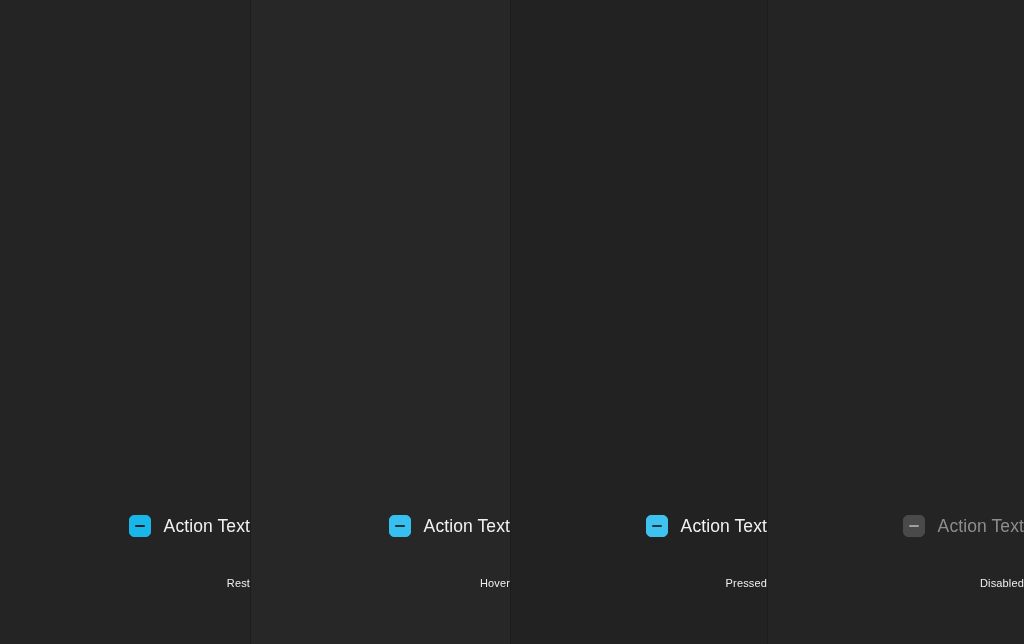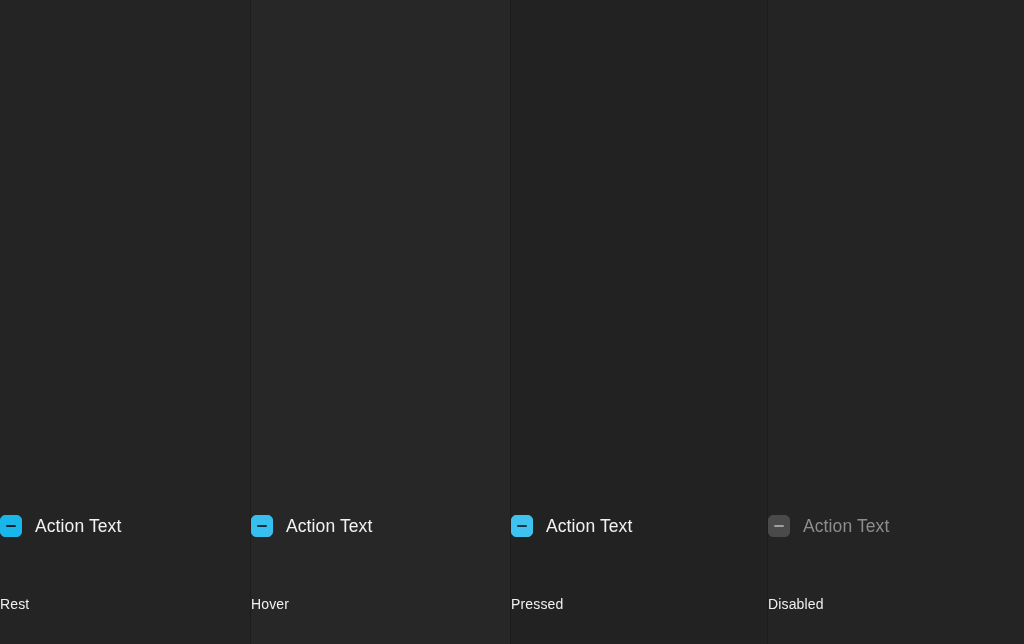--- a/index.html
+++ b/index.html
@@ -43,21 +43,21 @@
   }
   .div-1 { left: 250px; }
   .div-2 { left: 510px; }
   .div-3 { left: 767px; }
 
   
   .cell {
     position: absolute;
     display: flex;
     flex-direction: column;
-    align-items: flex-start;
+    align-items: flex-end;
     width: 100%;
   }
   .row-0 { top: 78px; }
   .row-1 { top: 294px; }
   .row-2 { top: 510px; }
 
   .control-line {
     display: flex;
     align-items: center;
     gap: 13px;
@@ -125,22 +125,22 @@
   .action-label {
     font-size: 17.5px;
     line-height: 22px;
     letter-spacing: 0.1px;
     white-space: nowrap;
   }
   .action-label.tone-normal   { color: #f2f2f2; }
   .action-label.tone-dim      { color: #8d8d8d; }
 
   .state-label {
-    margin-top: 53px;
-    font-size: 14px;
+    margin-top: 32px;
+    font-size: 11px;
     line-height: 18px;
     color: #f0f0f0;
     letter-spacing: 0.15px;
     white-space: nowrap;
   }
 </style>
 </head>
 <body>
 
 <div id="board">

